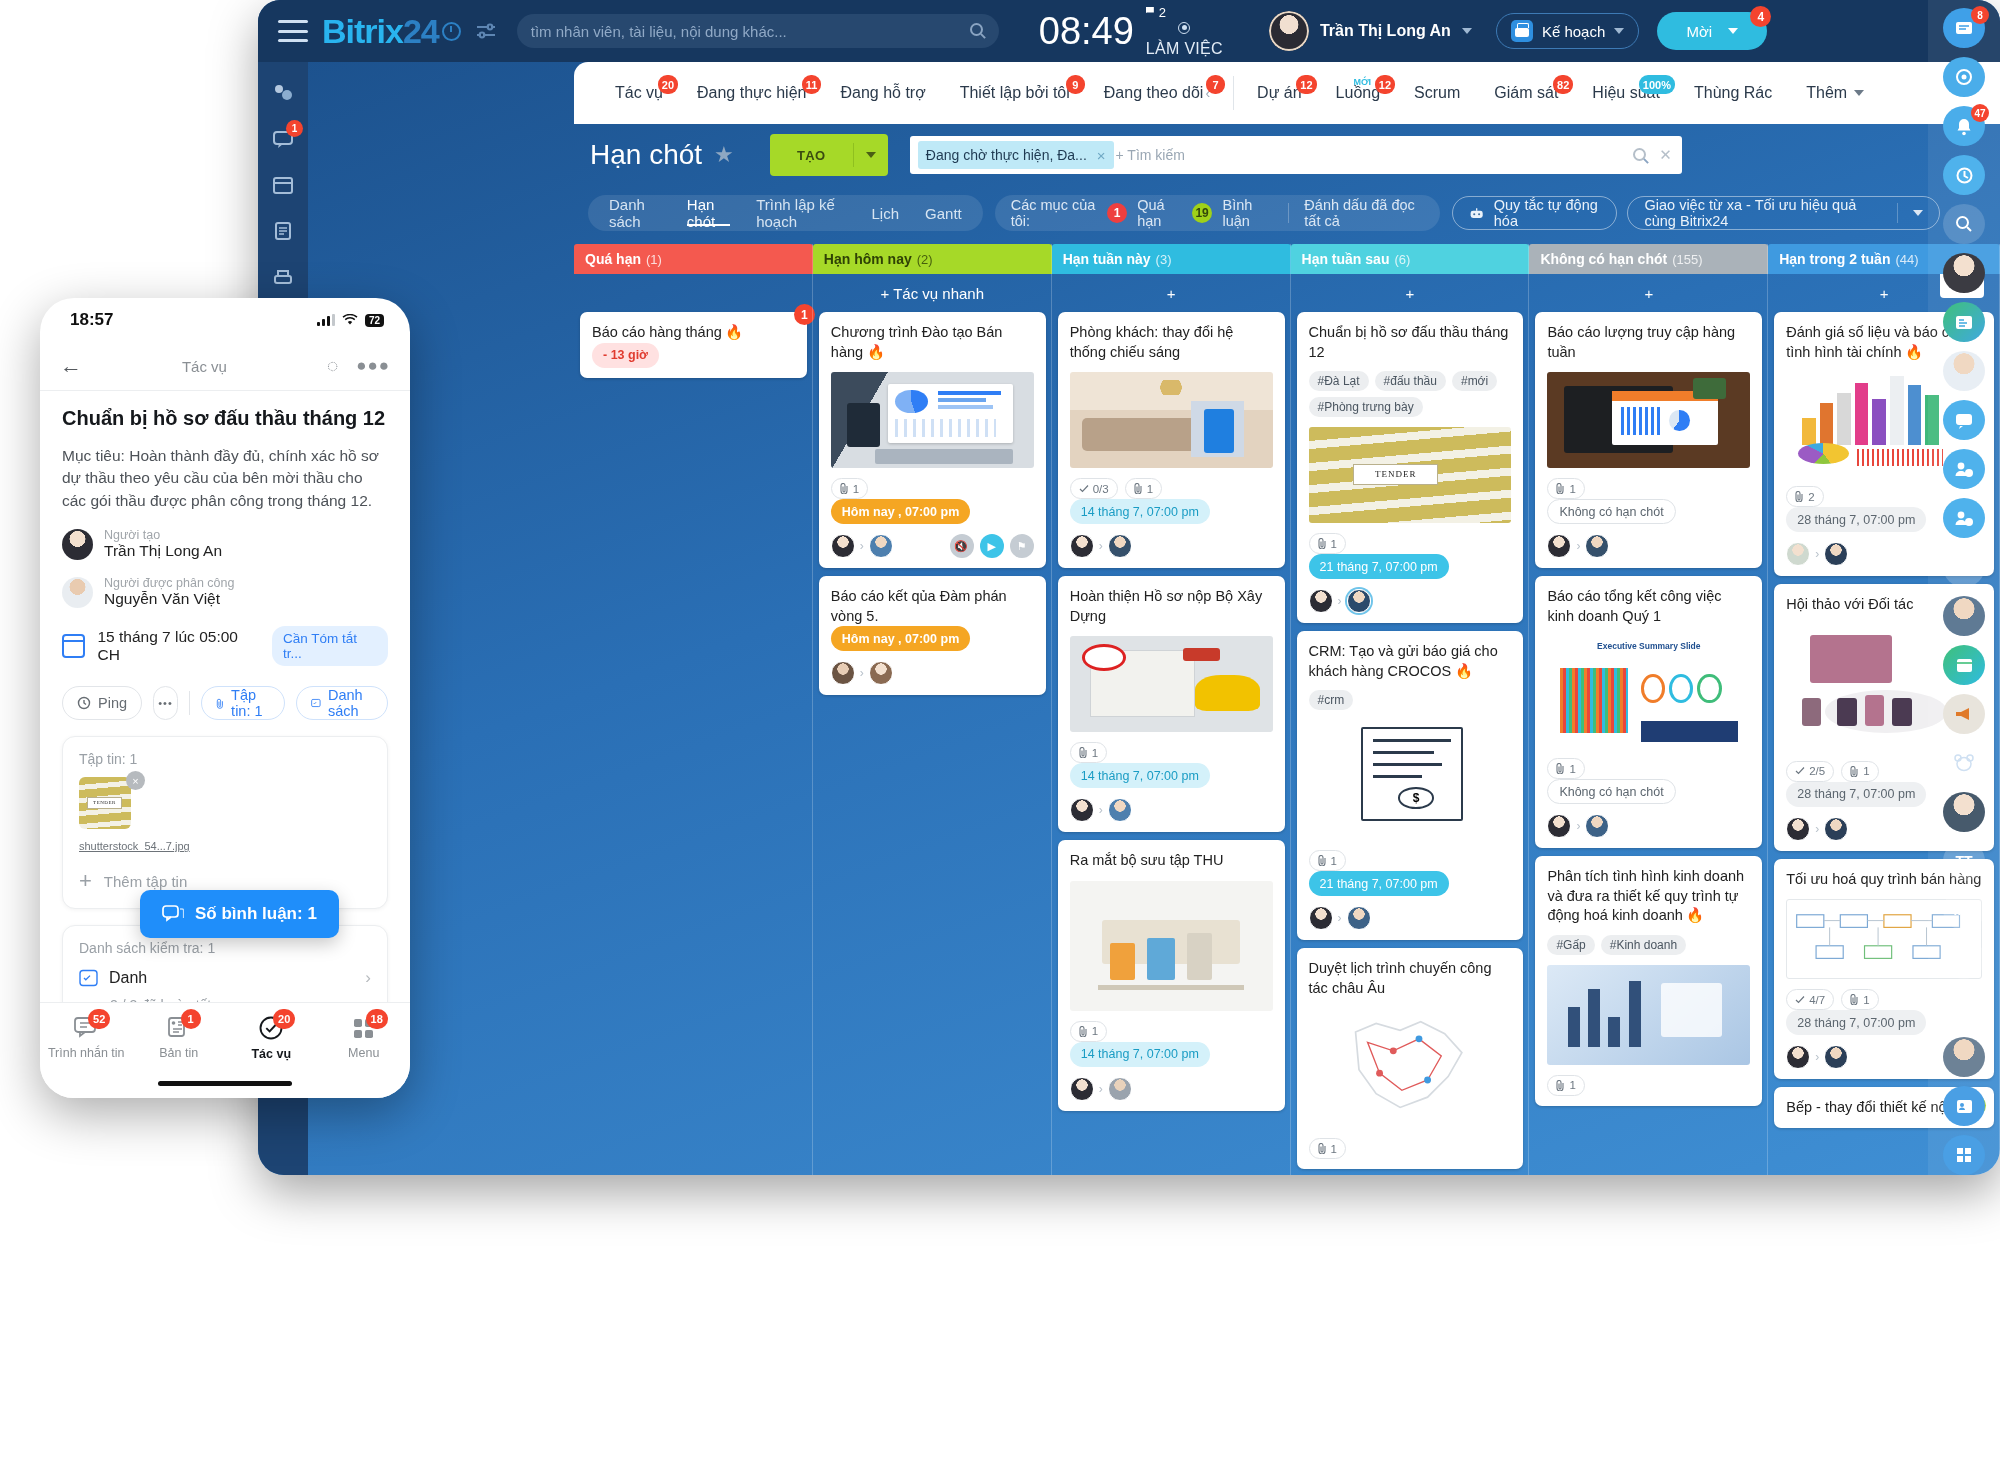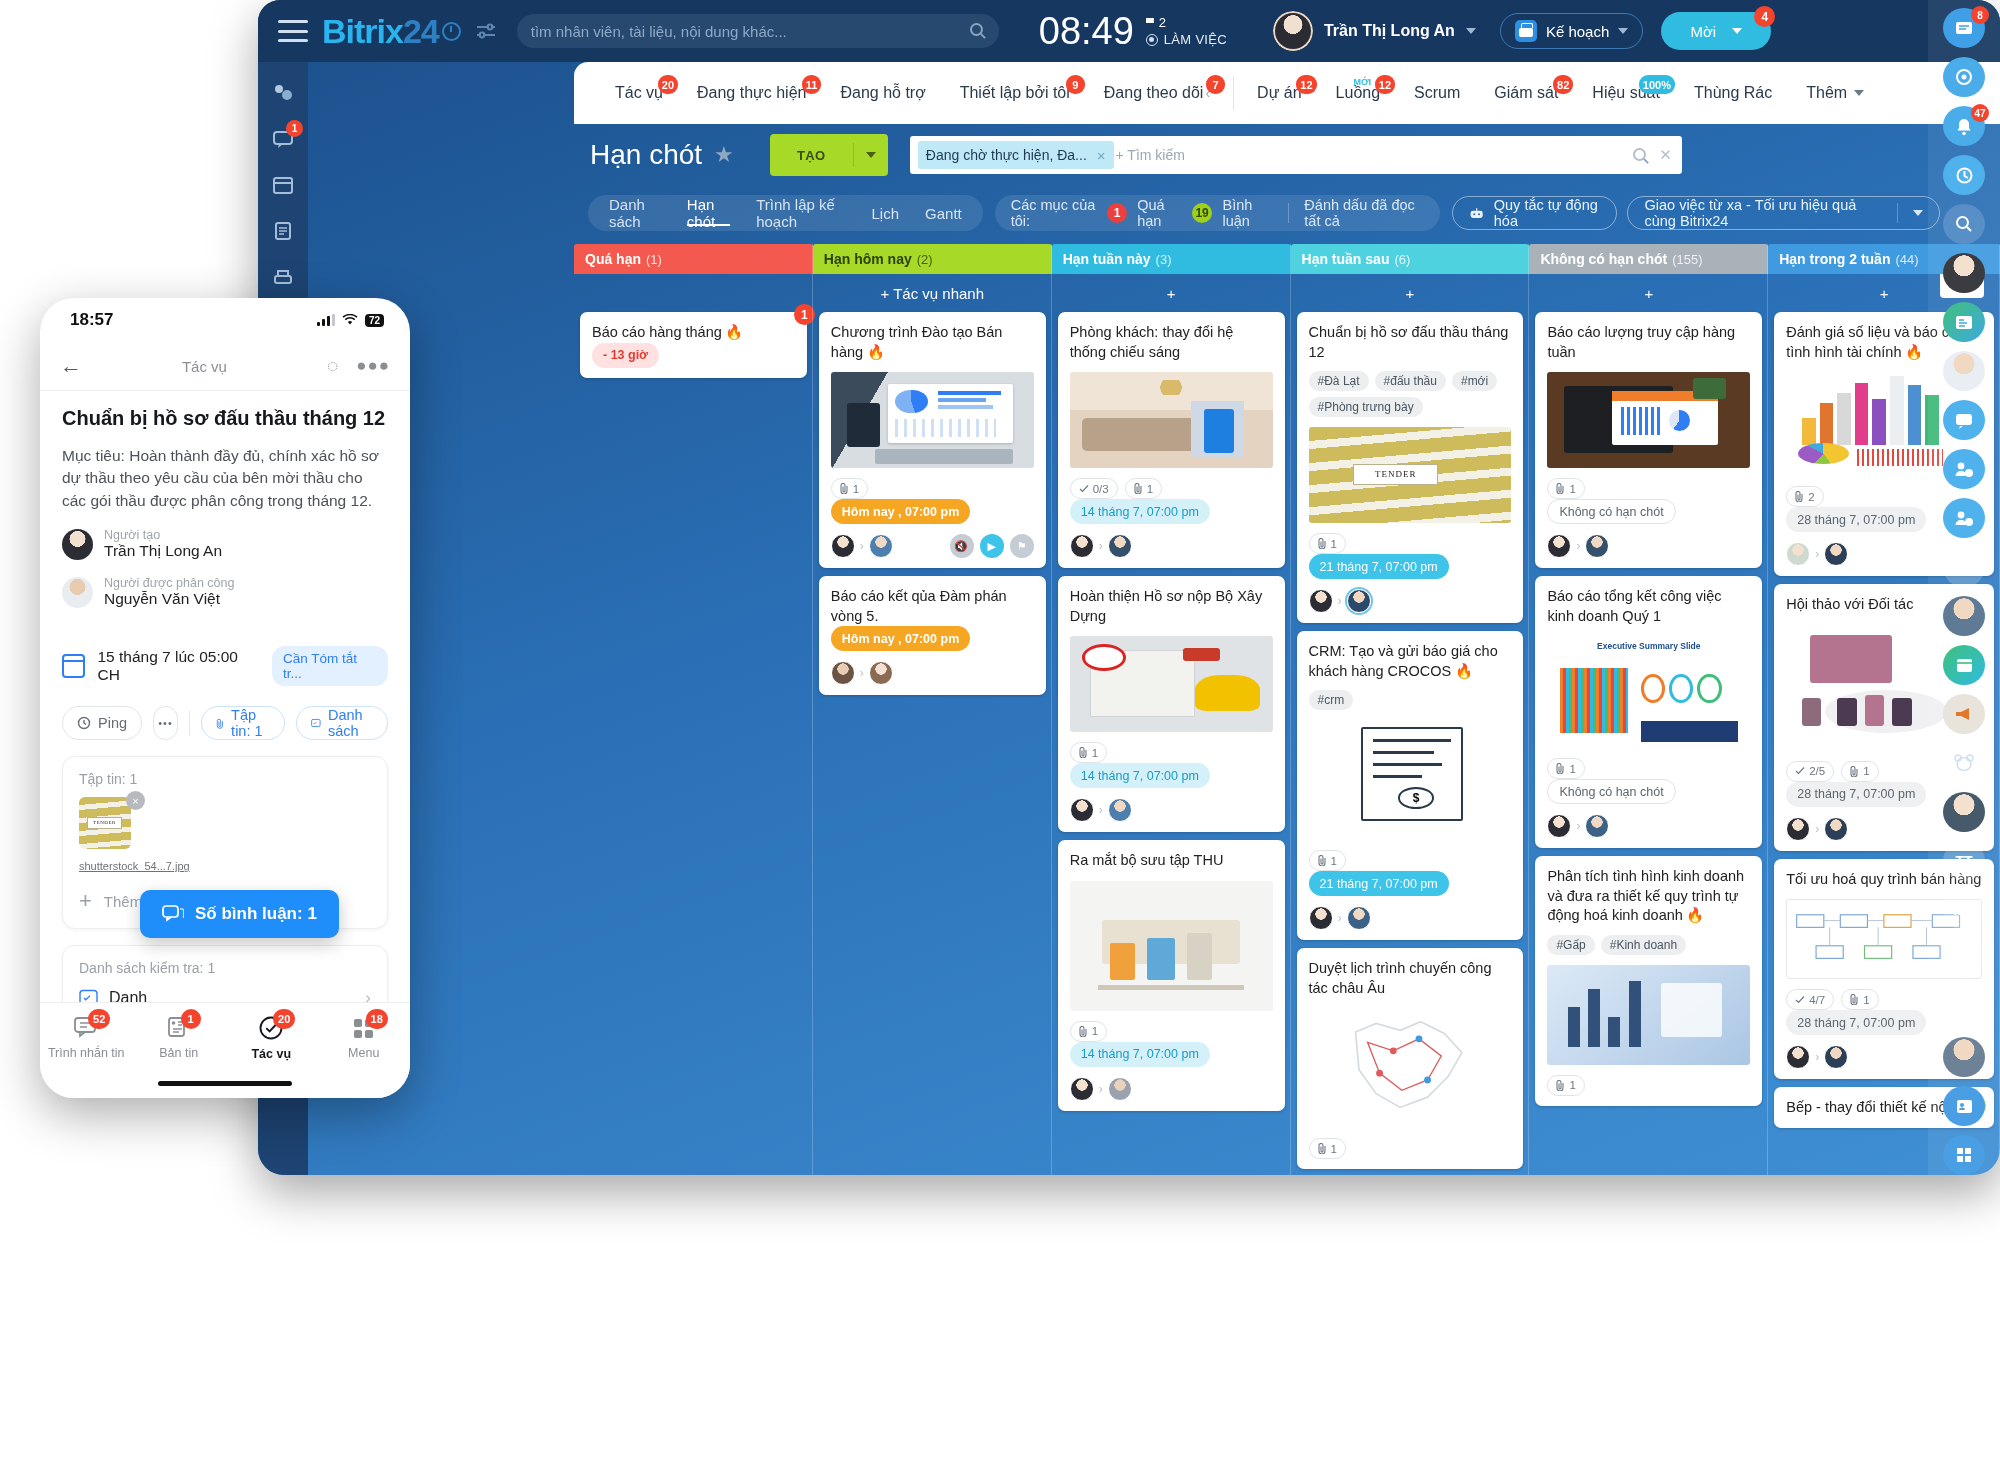--- a/index.html
+++ b/index.html
@@ -40,21 +40,21 @@
   }
   .searchbox .sq { position:absolute; right:16px; top:8px; }
   .sicon { width:13px;height:13px;border:2px solid #8aa4c2;border-radius:50%;display:inline-block;position:relative;}
   .sicon:after{content:"";position:absolute;right:-5px;bottom:-3px;width:6px;height:2px;background:#8aa4c2;transform:rotate(45deg);}
   .clockblock { margin-left:40px; display:flex; align-items:center; gap:12px; }
   .bigtime { color:#fff; font-size:38px; font-weight:300; letter-spacing:0px;}
   .statuscol { display:flex; flex-direction:column; gap:2px; }
   .flagrow { display:flex; align-items:center; gap:5px; color:#fff; font-size:13px;}
   .flagico { width:8px;height:10px;background:#fff; clip-path: polygon(0 0,100% 0,100% 55%,0 55%); position:relative;}
   .flagico:after{content:"";position:absolute;left:0;top:0;width:1.6px;height:11px;background:#fff;}
-  .workrow { display:flex; align-items:center; gap:6px; color:#e4edf7; font-size:13px; letter-spacing:.3px;}
+  .workrow { display:flex; align-items:center; gap:6px; color:#e4edf7; font-size:16px; letter-spacing:.3px;flex-direction:column;}
   .recdot { width:12px;height:12px;border:1.6px solid #cfe0f2; border-radius:50%; display:flex;align-items:center;justify-content:center;}
   .recdot i { width:5px;height:5px;background:#cfe0f2;border-radius:50%;display:block;}
   .userblock { margin-left:46px; display:flex; align-items:center; gap:11px;}
   .avatar-circ { border-radius:50%; background-size:cover; background-position:center; flex:none;}
   .uname { color:#fff; font-size:16px; font-weight:bold;}
   .caret { width:0;height:0;border-left:5px solid transparent;border-right:5px solid transparent;border-top:6px solid #9fb8d2;}
   .plan-btn {
     margin-left:24px; height:36px; padding:0 14px; border-radius:18px;
     border:1px solid #3d7ab5; display:flex;align-items:center; gap:9px; color:#fff;font-size:15px;
   }
@@ -174,21 +174,21 @@
   .batt { background:#111; color:#fff; font-size:10px; font-weight:bold; border-radius:4px; padding:1px 4px; }
   .ph-nav { height:48px; display:flex; align-items:center; padding:0 20px; }
   .ph-nav .t { flex:1; text-align:center; font-size:15px; color:#8a8f94;}
   .ph-body { padding:0 22px; }
   .ph-title { font-size:20px; font-weight:bold; color:#15181c; margin-top:14px; line-height:1.3;}
   .ph-desc { font-size:15.5px; color:#4d5258; line-height:1.45; margin-top:14px;}
   .ph-person { display:flex; align-items:center; gap:11px; margin-top:16px;}
   .ph-person .pa { width:31px;height:31px;border-radius:50%;background-size:cover;background-position:center;}
   .ph-role { font-size:12.5px; color:#a0a5aa; }
   .ph-name { font-size:15.5px; color:#222; }
-  .ph-daterow { display:flex;align-items:center; gap:12px; margin-top:38px;}
+  .ph-daterow { display:flex;align-items:center; gap:12px; margin-top:18px;}
   .cal-ico { width:24px;height:24px;border:2px solid #2f7ef5; border-radius:4px; position:relative;}
   .cal-ico:before{content:"";position:absolute;left:-2px;top:4px;right:-2px;height:2px;background:#2f7ef5;}
   .ph-date { font-size:15.5px; color:#222;}
   .ph-sumchip { background:#e3f0ff; color:#2f7ef5; border-radius:13px; padding:5px 11px; font-size:13.5px;}
   .ph-btnrow { display:flex;align-items:center; gap:11px; margin-top:20px;}
   .ph-btn { border:1px solid #e2e5e9; border-radius:17px; height:34px; display:flex;align-items:center;justify-content:center; gap:7px; padding:0 14px; font-size:14.5px; color:#676d73;}
   .ph-btn.blue { border-color:#cfe2fb; color:#2f7ef5; }
   .ph-btn.round { width:36px; padding:0;}
   .ph-card { background:#fff; border:1px solid #eceef0; border-radius:13px; margin-top:16px; padding:14px 16px; box-shadow:0 1px 4px rgba(0,0,0,.05);}
   .ph-cardlbl { font-size:14px; color:#9aa0a6;}

